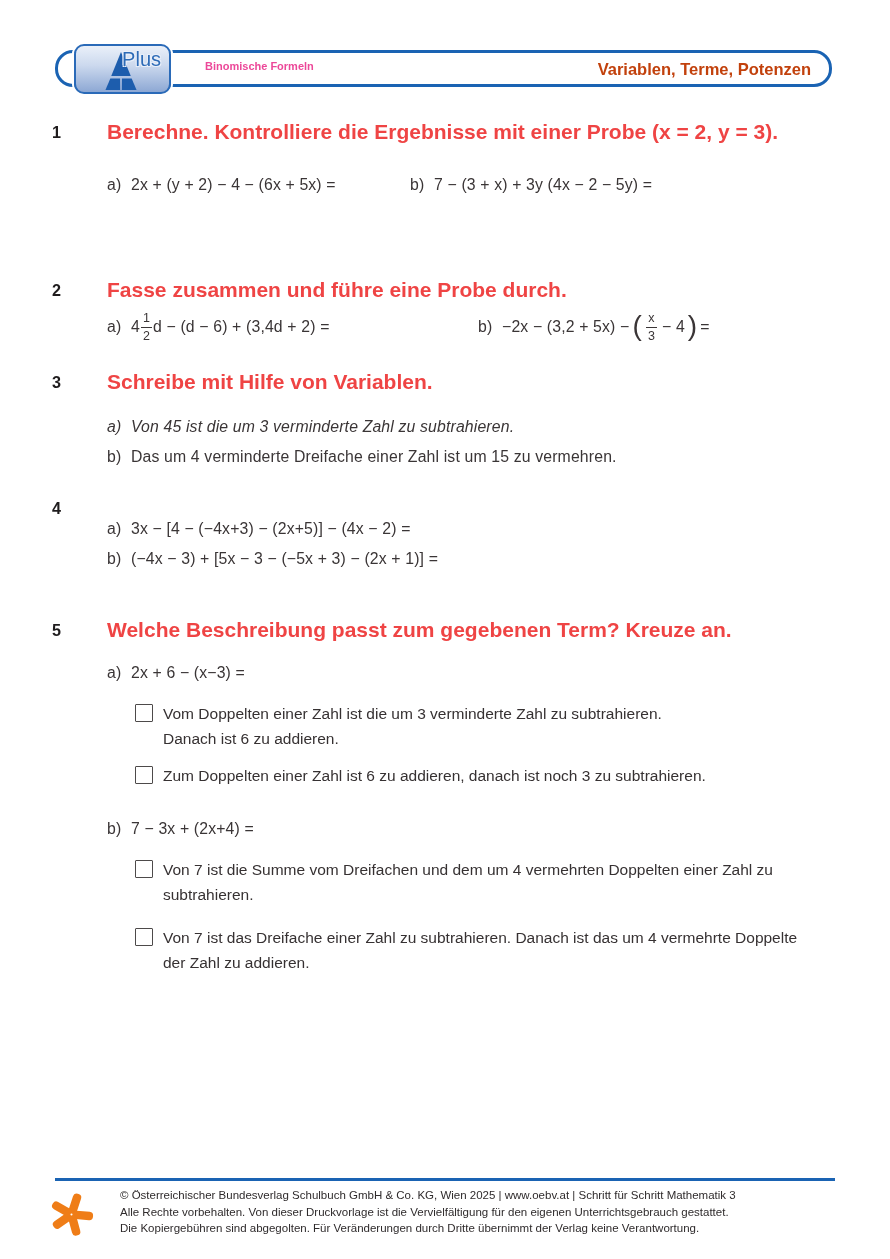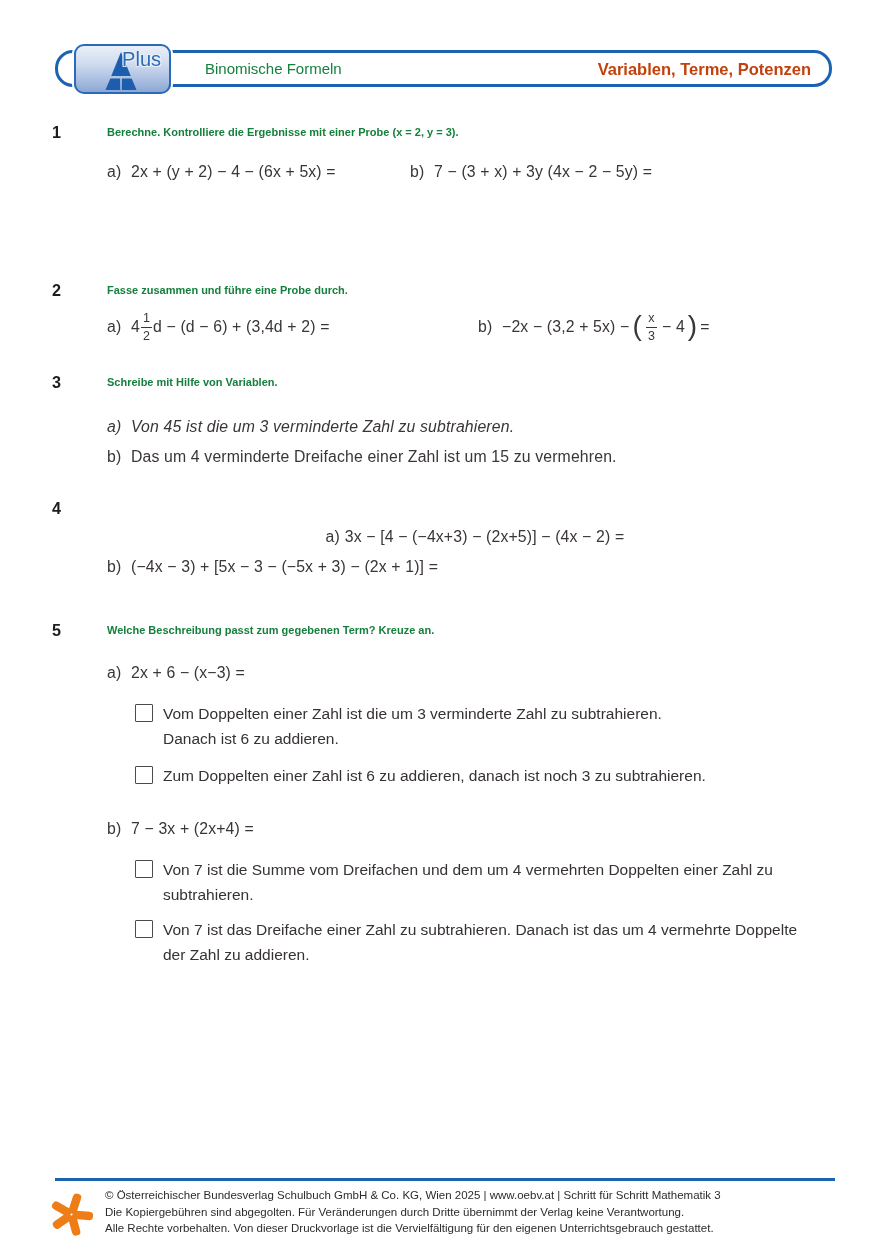--- a/index.html
+++ b/index.html
@@ -6,61 +6,61 @@
   body{
     width:890px;height:1259px;position:relative;background:#ffffff;
     font-family:"Liberation Sans",sans-serif;color:#332f30;overflow:hidden;
   }
 
   
   .header-pill{
     position:absolute;left:55px;top:50px;width:777px;height:37px;
     border:3px solid #1a63b3;border-radius:18px;box-sizing:border-box;background:#fff;
   }
-  .header-title{position:absolute;left:147px;top:7px;font-weight:normal;font-size:15px;color:#15803d;}
+  .header-title{position:absolute;left:147px;top:7px;font-weight:bold;font-size:11px;color:#ec4899;}
   .header-topic{position:absolute;right:18px;top:7px;font-weight:bold;font-size:16.5px;color:#c2410c;}
   .logo-badge{
     position:absolute;left:74px;top:44px;width:97px;height:50px;border-radius:10px;
     background:linear-gradient(180deg,#eaf0f9 0%,#ccd9ee 42%,#8da8d4 100%);
     border:2px solid #2a6ab8;box-shadow:0 0 0 2px #ffffff;box-sizing:border-box;
   }
   .logo-tri{position:absolute;left:22px;top:5px;width:46px;height:40px;}
   .logo-plus{
     position:absolute;right:8px;top:2px;font-size:20px;font-weight:normal;color:#2d6bb7;
     text-shadow:-1px -1px 0 #e9eff9,1px -1px 0 #e9eff9,-1px 1px 0 #e9eff9,1px 1px 0 #e9eff9;
   }
 
   
   .task{position:absolute;left:52px;width:786px;display:grid;grid-template-columns:55px 1fr;}
   .task-num{font-weight:bold;font-size:16.2px;color:#1f1c1d;line-height:20px;}
-  .task-title{font-weight:bold;font-size:11px;color:#15803d;line-height:20px;margin:0;}
+  .task-title{font-weight:bold;font-size:21px;color:#ef4444;line-height:20px;margin:0;}
   .expr{font-size:15.8px;color:#3a3536;letter-spacing:0.15px;line-height:22px;}
   .itm-label{display:inline-block;width:24px;font-size:15.8px;color:#3a3536;}
   .two-col{display:grid;grid-template-columns:303px 1fr;}
-  .row-mt1{margin-top:19px;}
+  .row-mt1{margin-top:32px;}
   .row-mt2{margin-top:22px;}
 
   
   .fracline{display:flex;align-items:center;}
   .t2a{width:371px;flex:none;display:flex;align-items:center;}
   .t2b{display:flex;align-items:center;}
   .frac{display:inline-flex;flex-direction:column;align-items:center;line-height:1;margin:0 1px;}
   .frac .fnum{font-size:12.5px;padding:0 2px 2px;}
   .frac .fden{font-size:12.5px;border-top:1.4px solid #3a3536;padding:2px 2px 0;}
   .bigp{font-size:28px;font-weight:400;line-height:0;position:relative;top:-1px;margin:0 3px;color:#3a3536;}
 
   
   .option{display:flex;margin-left:28px;gap:10px;align-items:flex-start;}
   .checkbox{width:16px;height:16px;border:1.6px solid #4d4a4a;border-radius:1px;background:#fff;flex:none;margin-top:3px;}
   .option-text{font-size:15.5px;line-height:25px;white-space:pre-line;color:#363132;}
 
   
   .footer-rule{position:absolute;left:55px;top:1178px;width:780px;height:3px;background:#1a63b3;}
   .footer-logo{position:absolute;left:48px;top:1190px;width:47px;height:49px;}
-  .footer-text{position:absolute;left:105px;top:1187px;font-size:11.5px;line-height:16.5px;color:#2f2b2c;}
+  .footer-text{position:absolute;left:120px;top:1187px;font-size:11.5px;line-height:16.5px;color:#2f2b2c;}
 </style>
 </head>
 <body>
 
 <div class="header-pill">
   <div class="header-title">Binomische Formeln</div>
   <div class="header-topic">Variablen, Terme, Potenzen</div>
 </div>
 <div class="logo-badge">
   <svg class="logo-tri" viewBox="0 0 100 90">
@@ -119,21 +119,21 @@
   <div>
     <p class="task-title">Schreibe mit Hilfe von Variablen.</p>
     <div class="expr" style="margin-top:24px;font-style:italic;"><span class="itm-label">a)</span><span>Von 45 ist die um 3 verminderte Zahl zu subtrahieren.</span></div>
     <div class="expr" style="margin-top:8px;"><span class="itm-label">b)</span><span>Das um 4 verminderte Dreifache einer Zahl ist um 15 zu vermehren.</span></div>
   </div>
 </div>
 
 <div class="task" style="top:498px;">
   <div class="task-num">4</div>
   <div>
-    <div class="expr" style="margin-top:28px;text-align:center;"><span class="itm-label">a)</span><span>3x − [4 − (−4x+3) − (2x+5)] − (4x − 2) =</span></div>
+    <div class="expr" style="margin-top:20px;"><span class="itm-label">a)</span><span>3x − [4 − (−4x+3) − (2x+5)] − (4x − 2) =</span></div>
     <div class="expr" style="margin-top:8px;"><span class="itm-label">b)</span><span>(−4x − 3) + [5x − 3 − (−5x + 3) − (2x + 1)] =</span></div>
   </div>
 </div>
 
 <div class="task" style="top:620px;">
   <div class="task-num">5</div>
   <div>
     <p class="task-title">Welche Beschreibung passt zum gegebenen Term? Kreuze an.</p>
 
     <div class="expr" style="margin-top:22px;"><span class="itm-label">a)</span><span>2x + 6 − (x−3) =</span></div>
@@ -148,35 +148,35 @@
       <div class="option-text">Zum Doppelten einer Zahl ist 6 zu addieren, danach ist noch 3 zu subtrahieren.</div>
     </div>
 
     <div class="expr" style="margin-top:30px;"><span class="itm-label">b)</span><span>7 − 3x + (2x+4) =</span></div>
 
     <div class="option" style="margin-top:17px;">
       <div class="checkbox"></div>
       <div class="option-text">Von 7 ist die Summe vom Dreifachen und dem um 4 vermehrten Doppelten einer Zahl zu
 subtrahieren.</div>
     </div>
-    <div class="option" style="margin-top:10px;">
+    <div class="option" style="margin-top:18px;">
       <div class="checkbox"></div>
       <div class="option-text">Von 7 ist das Dreifache einer Zahl zu subtrahieren. Danach ist das um 4 vermehrte Doppelte
 der Zahl zu addieren.</div>
     </div>
   </div>
 </div>
 
 <div class="footer-rule"></div>
 <svg class="footer-logo" viewBox="0 0 100 100">
   <g fill="#ef7d17">
     <rect x="41" y="4" width="18" height="44" rx="8" transform="rotate(18 50 50)"></rect>
     <rect x="41" y="4" width="18" height="44" rx="8" transform="rotate(95 50 50)"></rect>
     <rect x="41" y="4" width="18" height="44" rx="8" transform="rotate(165 50 50)"></rect>
     <rect x="41" y="4" width="18" height="44" rx="8" transform="rotate(235 50 50)"></rect>
     <rect x="41" y="4" width="18" height="44" rx="8" transform="rotate(300 50 50)"></rect>
   </g>
 </svg>
 <div class="footer-text">
   <div>© Österreichischer Bundesverlag Schulbuch GmbH &amp; Co. KG, Wien 2025 | www.oebv.at | Schritt für Schritt Mathematik 3</div>
+  <div>Alle Rechte vorbehalten. Von dieser Druckvorlage ist die Vervielfältigung für den eigenen Unterrichtsgebrauch gestattet.</div>
   <div>Die Kopiergebühren sind abgegolten. Für Veränderungen durch Dritte übernimmt der Verlag keine Verantwortung.</div>
-  <div>Alle Rechte vorbehalten. Von dieser Druckvorlage ist die Vervielfältigung für den eigenen Unterrichtsgebrauch gestattet.</div>
 </div>
 
 </body></html>

